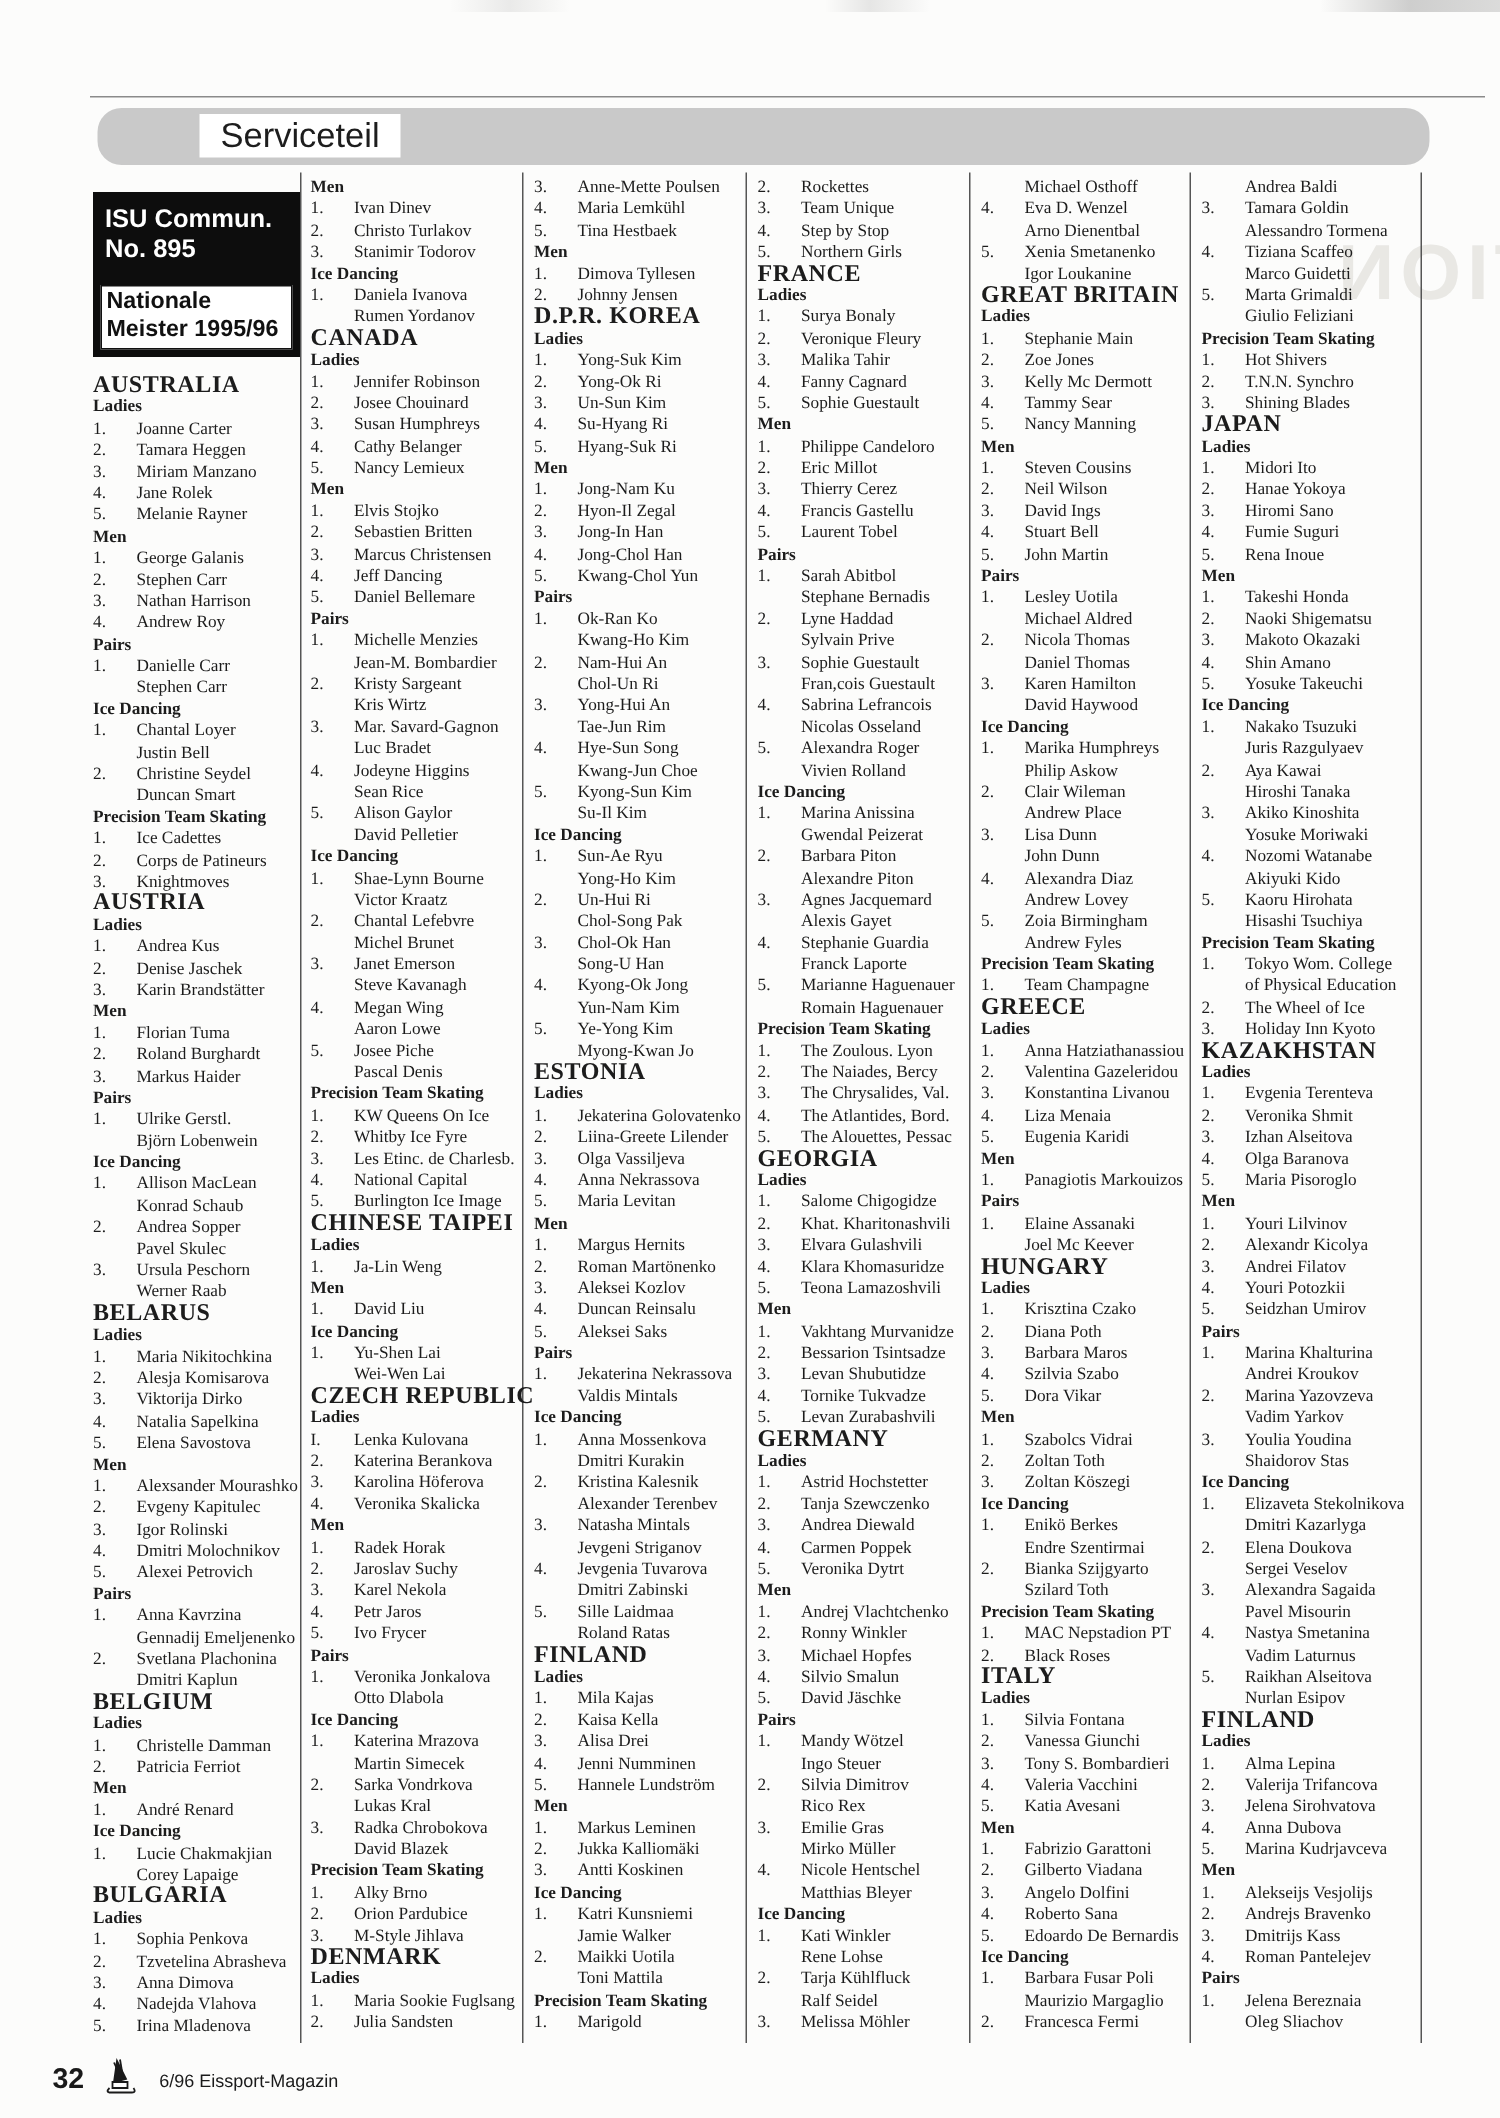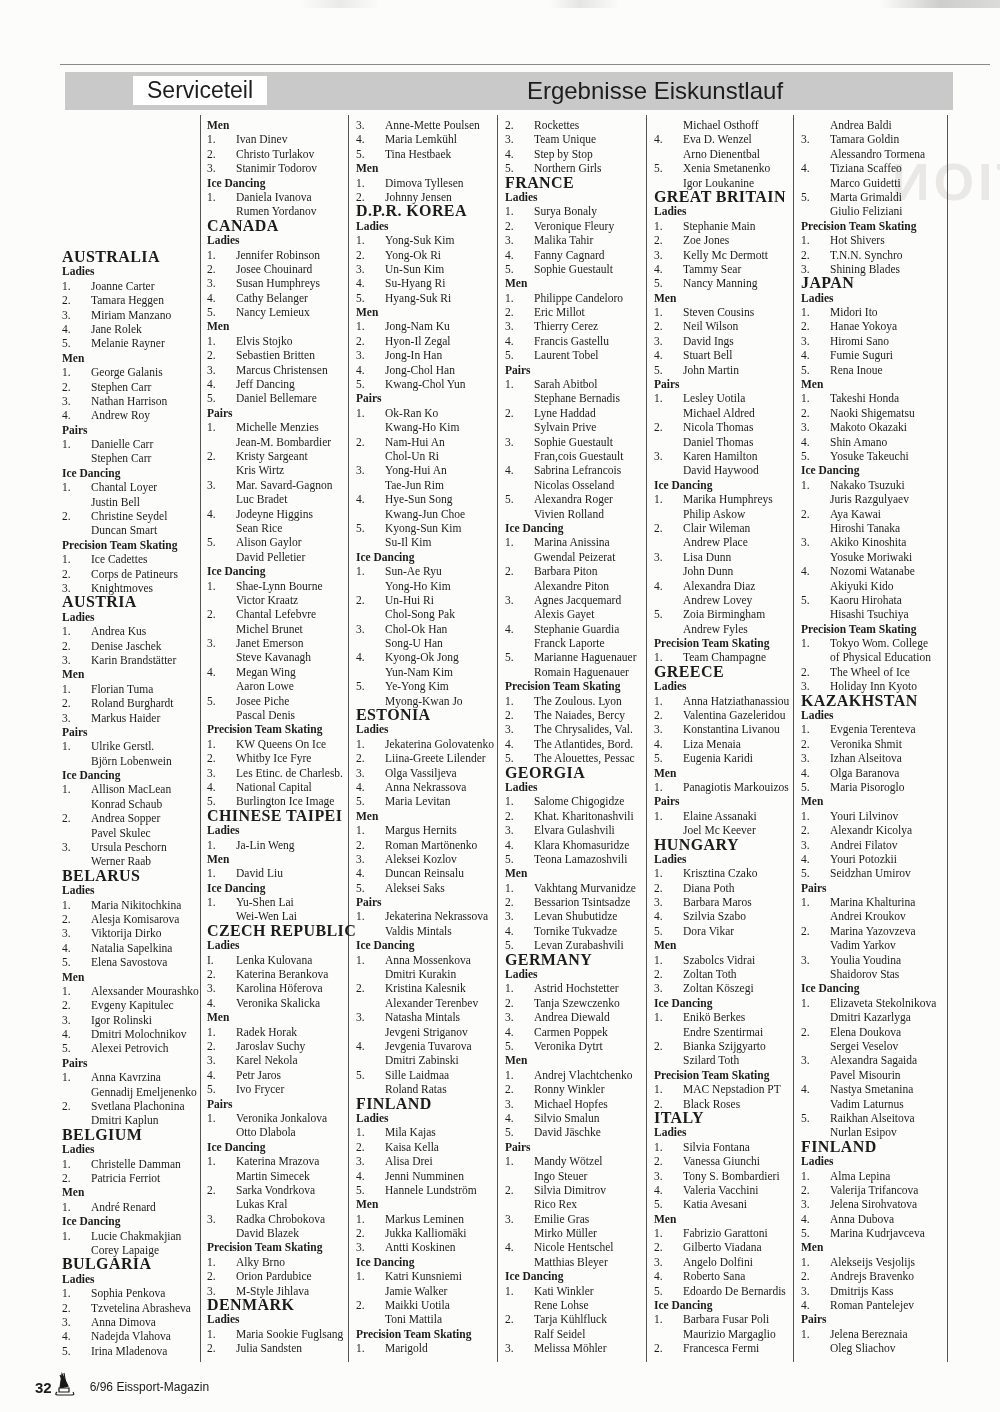--- a/index.html
+++ b/index.html
@@ -5,21 +5,21 @@
   html,body{margin:0;padding:0;}
   body{font-family:"Liberation Serif", serif; background:#e8e8e8;}
   #page{position:relative;width:1000px;height:1412px;background:#fcfcfb;overflow:hidden;margin:0 auto;}
   
   .top-smudge{position:absolute;top:0;left:300;height:8px;width:100%;
     background:linear-gradient(90deg, transparent 30%, rgba(150,150,150,.18) 34%, transparent 38%, transparent 55%, rgba(150,150,150,.22) 58%, transparent 62%, transparent 88%, rgba(120,120,120,.35) 94%, rgba(120,120,120,.25) 100%);}
   .watermark{position:absolute;top:152px;right:-28px;font-family:"Liberation Sans",sans-serif;
     font-weight:bold;font-size:52px;color:rgba(190,184,176,.30);transform:scaleX(-1);letter-spacing:4px;}
   
   .toprule{position:absolute;left:60px;top:64px;width:930px;height:1px;background:#8a8a8a;}
-  .headbar{position:absolute;left:65px;top:72px;width:888px;height:38px;background:#c9c9c9;}
+  .headbar{position:absolute;left:65px;top:72px;width:888px;height:38px;background:#c9c9c9;border-radius:16px;}
   .serviceteil{position:absolute;left:68px;top:4px;background:#fff;padding:1px 14px;
     font-family:"Liberation Sans",sans-serif;font-size:23px;color:#1d1d1d;}
   .headtitle{position:absolute;left:380px;top:5px;width:420px;text-align:center;
     font-family:"Liberation Sans",sans-serif;font-size:24px;color:#1d1d1d;}
   
   .isubox{position:absolute;left:62px;top:128px;width:138px;height:110px;background:#0d0d0d;}
   .isu-line{color:#fff;font-family:"Liberation Sans",sans-serif;font-weight:bold;font-size:17px;
     line-height:20px;padding-left:8px;}
   .isu-line:first-child{padding-top:8px;}
   .natbox{position:absolute;left:5px;right:5px;top:62px;bottom:5px;background:#fff;border:1px solid #111;
@@ -29,39 +29,46 @@
   .divider{position:absolute;top:115px;width:1px;height:1247px;background:#555;}
   .col{position:absolute;width:142px;}
   .ln{height:14.4px;line-height:14.4px;font-size:11.5px;white-space:nowrap;color:#1c1c1c;}
   .ln-h{font-weight:bold;font-size:16px;letter-spacing:.4px;}
   .ln-b{font-weight:bold;}
   .num{display:inline-block;width:29px;}
   .ind{margin-left:29px;}
   
   .footer{position:absolute;left:35px;top:1372px;height:30px;display:flex;align-items:center;
     font-family:"Liberation Sans",sans-serif;color:#1a1a1a;}
-  .pagenum{font-weight:bold;font-size:15px;margin-right:0;}
+  .pagenum{font-weight:bold;font-size:19px;margin-right:12px;}
   .skate{margin-right:10px;}
   .issue{font-size:12px;}
 </style>
 </head>
 <body>
 
 <div id="page">
 
   <div class="top-smudge"></div>
   <div class="watermark">TION</div>
 
   <div class="toprule"></div>
 
   <div class="headbar">
     <div class="serviceteil">Serviceteil</div>
-    <div class="headtitle">Ergebnisse Eiskunstlauf</div>
   </div>
 
+  <div class="isubox">
+    <div class="isu-line">ISU Commun.</div>
+    <div class="isu-line">No. 895</div>
+    <div class="natbox">
+      <div class="nat-line">Nationale</div>
+      <div class="nat-line">Meister 1995/96</div>
+    </div>
+  </div>
 
   <div class="divider" style="left:200px"></div>
   <div class="divider" style="left:348px"></div>
   <div class="divider" style="left:497px"></div>
   <div class="divider" style="left:646px"></div>
   <div class="divider" style="left:793px"></div>
   <div class="divider" style="left:947px"></div>
 
   <div class="col" style="left:62px;top:250px">
       <div class="ln ln-h">AUSTRALIA</div>

